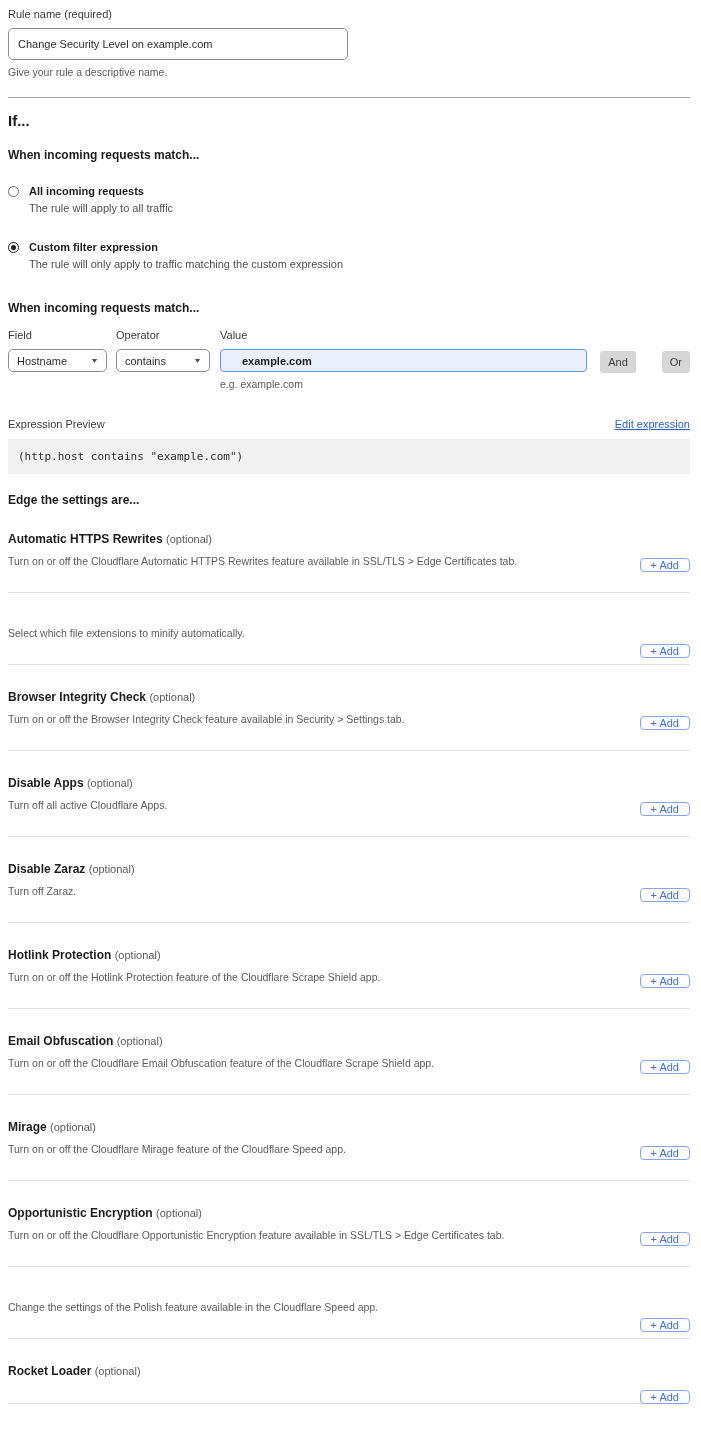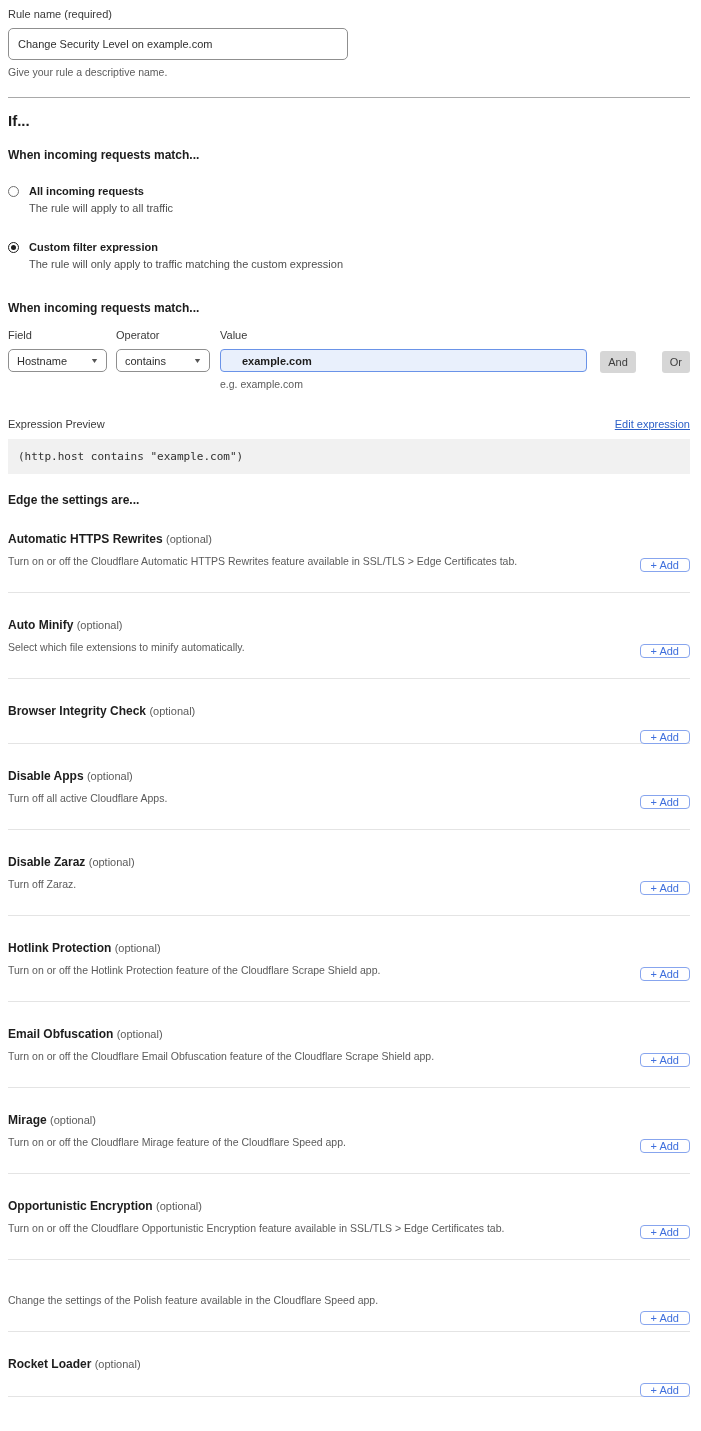--- a/index.html
+++ b/index.html
@@ -140,33 +140,30 @@
   <div class="setting">
     <div class="setting-title">
       <b>Automatic HTTPS Rewrites</b>
       <span class="optional">(optional)</span>
     </div>
     <div class="setting-desc">Turn on or off the Cloudflare Automatic HTTPS Rewrites feature available in SSL/TLS &gt; Edge Certificates tab.</div>
     <button class="add-btn">+ Add</button>
   </div>
 
   <div class="setting">
-    <div class="setting-title">
-      <b>Auto Minify</b>
-      <span class="optional">(optional)</span>
-    </div>
     <div class="setting-desc">Select which file extensions to minify automatically.</div>
     <button class="add-btn">+ Add</button>
   </div>
 
   <div class="setting">
     <div class="setting-title">
       <b>Browser Integrity Check</b>
       <span class="optional">(optional)</span>
     </div>
+    <div class="setting-desc">Turn on or off the Browser Integrity Check feature available in Security &gt; Settings tab.</div>
     <button class="add-btn">+ Add</button>
   </div>
 
   <div class="setting">
     <div class="setting-title">
       <b>Disable Apps</b>
       <span class="optional">(optional)</span>
     </div>
     <div class="setting-desc">Turn off all active Cloudflare Apps.</div>
     <button class="add-btn">+ Add</button>

